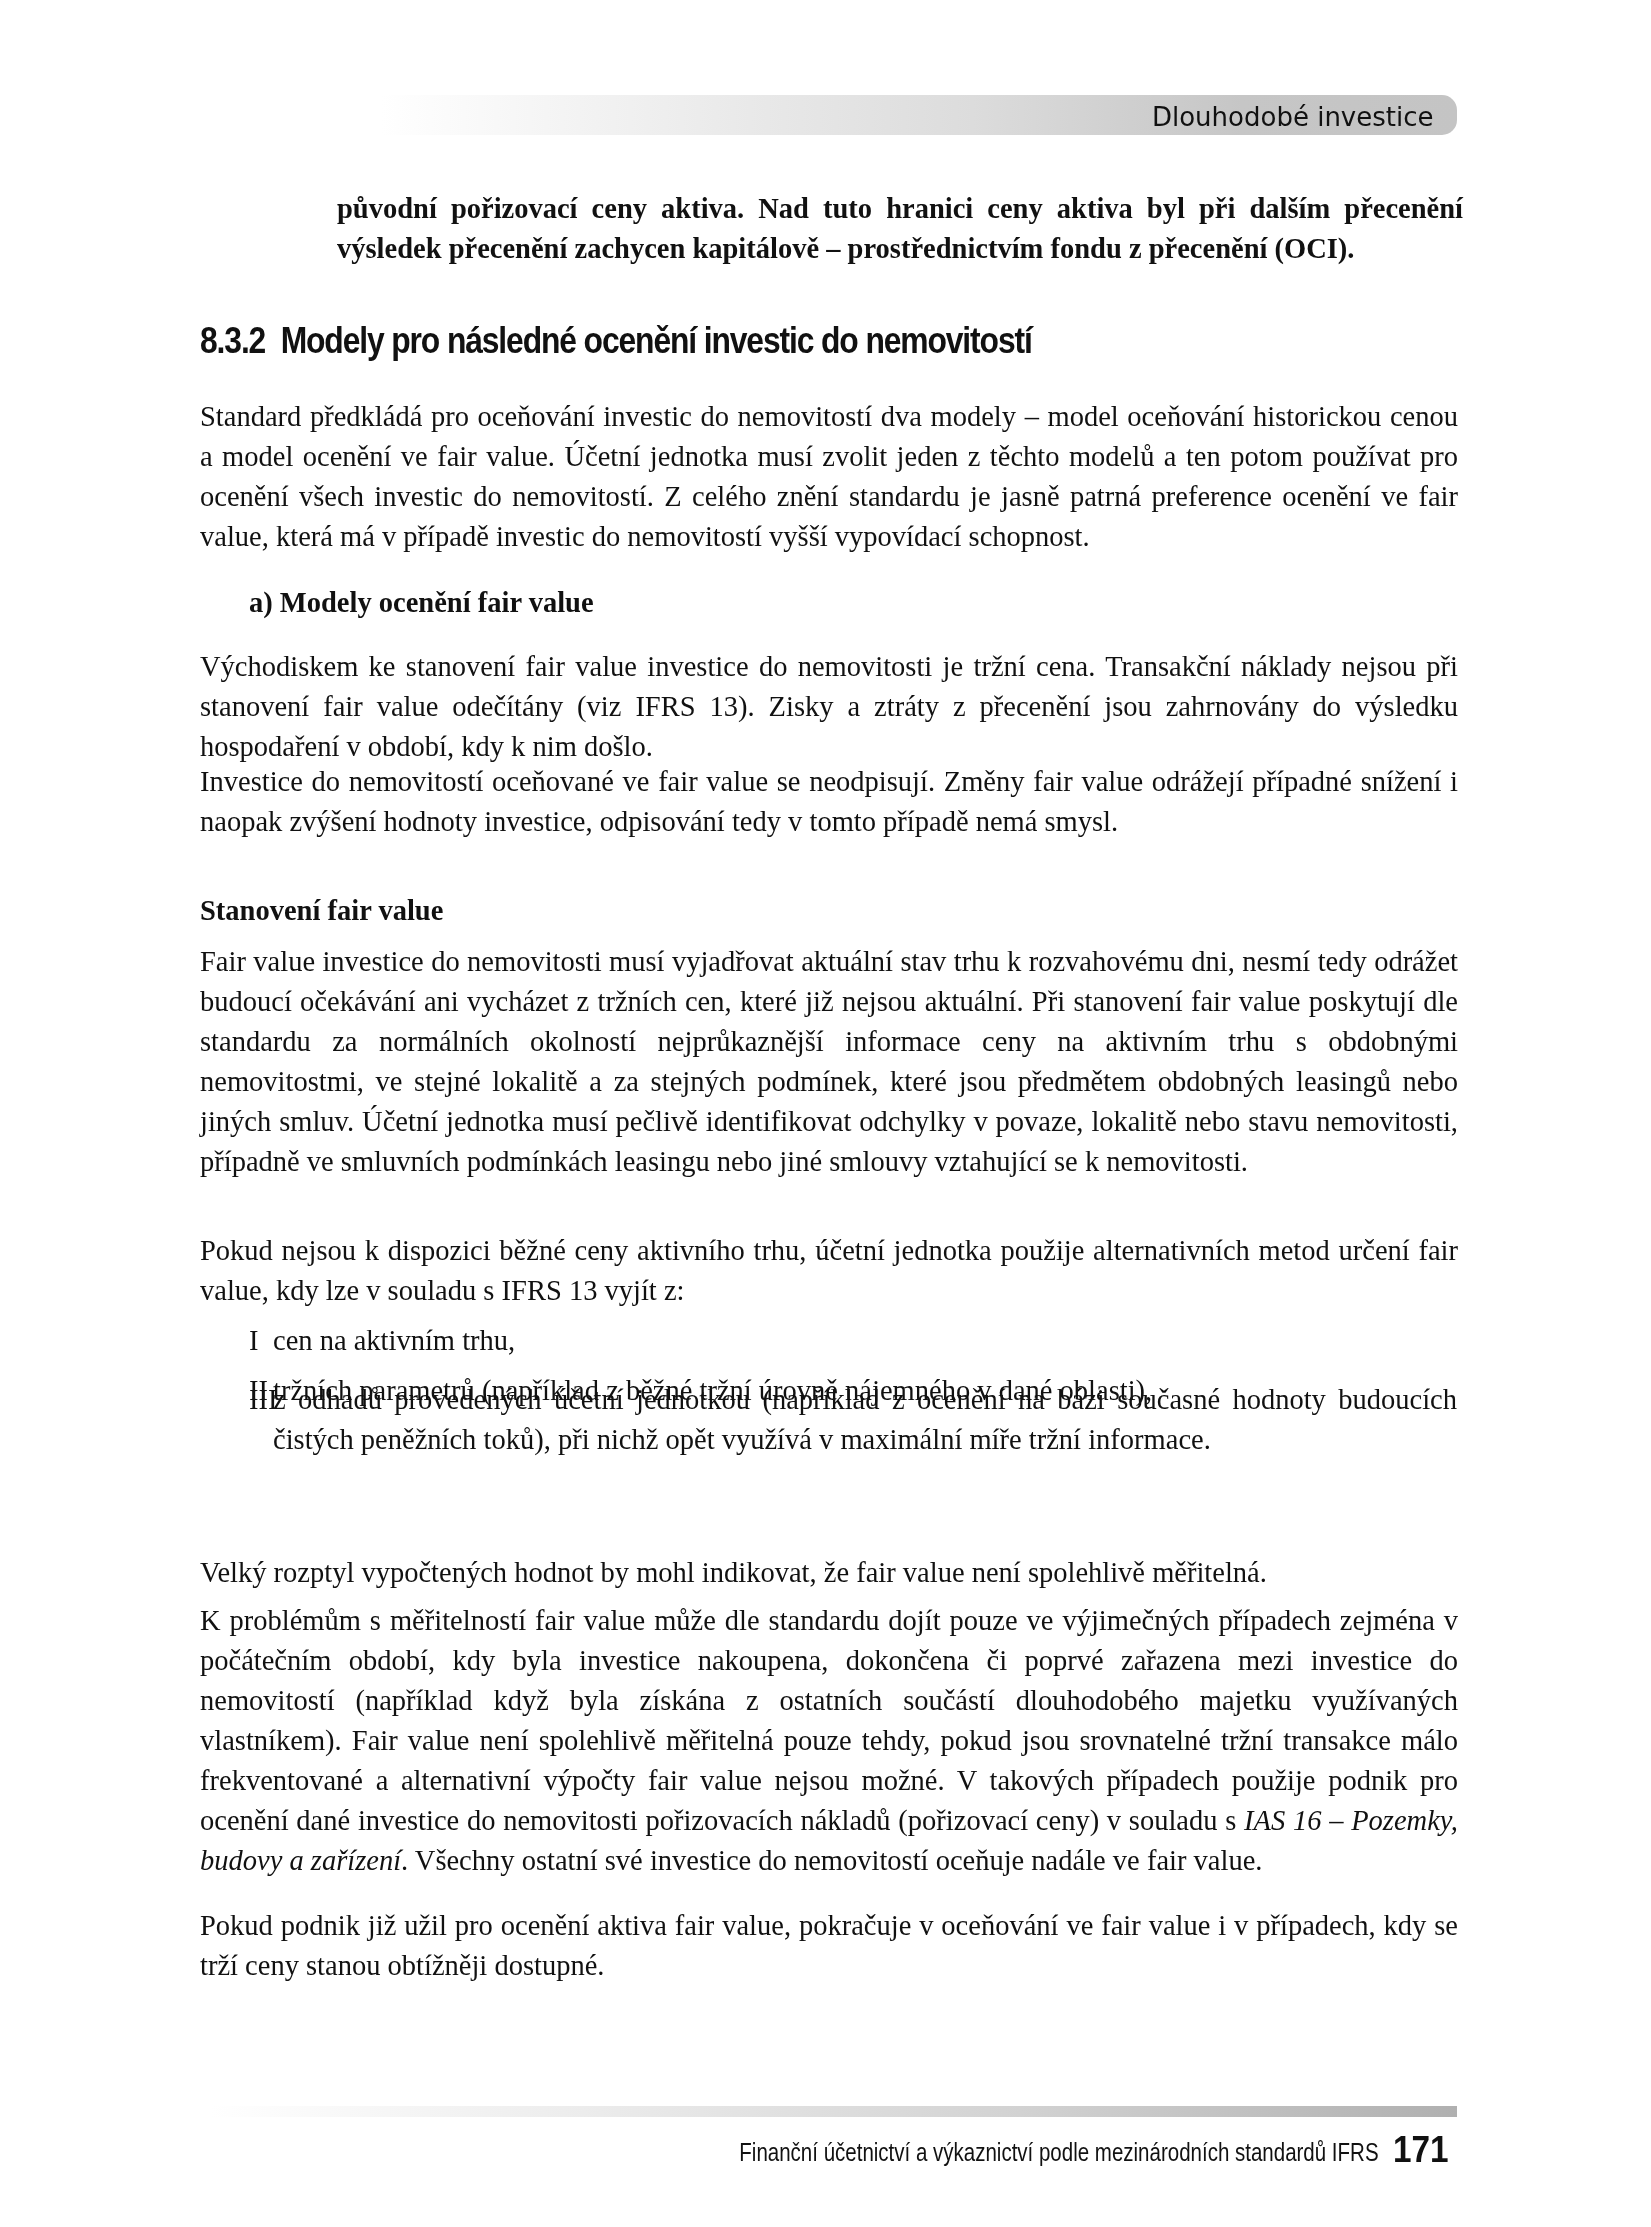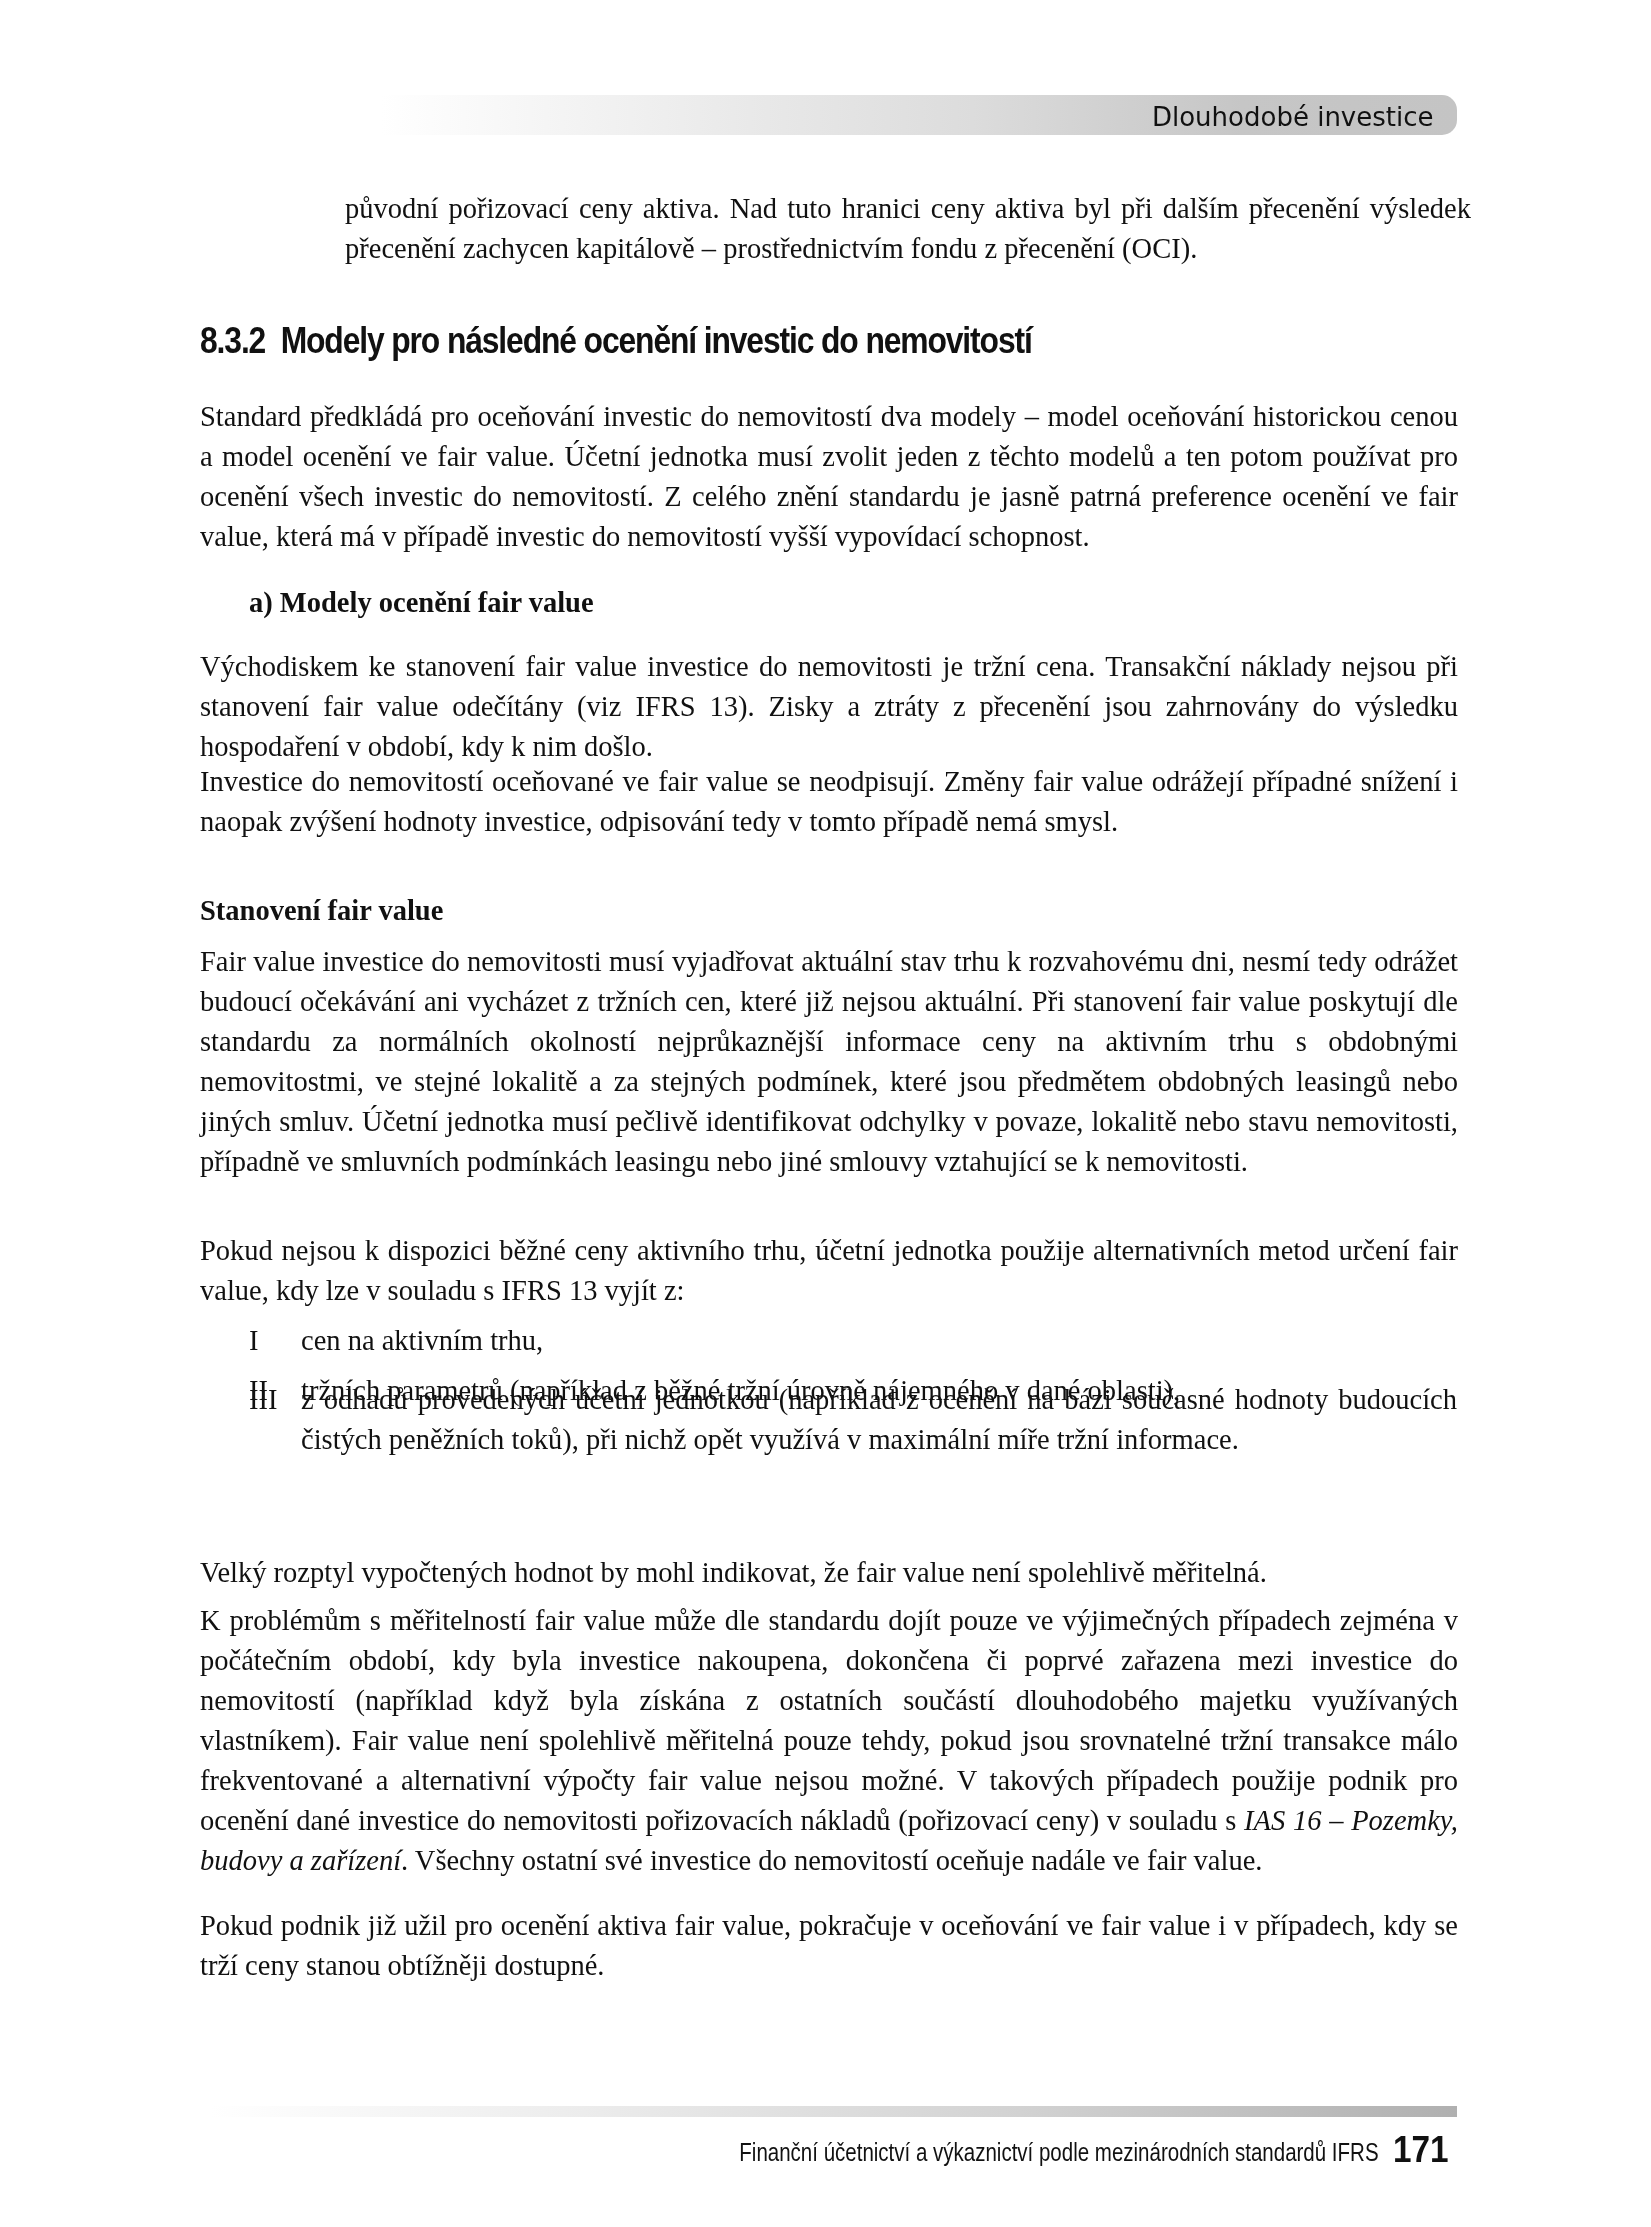--- a/index.html
+++ b/index.html
@@ -6,28 +6,28 @@
   body { width: 1652px; height: 2227px; position: relative; overflow: hidden;
          font-family: "Liberation Serif", "DejaVu Serif", serif; color: #111; }
   .header-bar { position: absolute; left: 381px; top: 95px; width: 1076px; height: 40px;
     background: linear-gradient(to right, #ffffff 0%, #f2f2f2 20%, #dcdcdc 55%, #c6c6c6 80%, #c4c4c4 100%);
     border-radius: 0 15px 15px 0; }
   .header-title { position: absolute; right: 23.5px; top: 6.7px; font-family: "DejaVu Sans", sans-serif;
     font-size: 26px; color: #111; letter-spacing: 0px; }
   .block { position: absolute; left: 200px; width: 1258px; font-size: 28.5px; line-height: 40px;
     text-align: justify; }
   .block p { margin: 0; }
-  .indent { left: 345px; width: 1126px; }
+  .indent { left: 337px; width: 1126px; font-weight: bold; }
   .heading { position: absolute; left: 200px; top: 320px; font-family: "Liberation Sans", sans-serif;
     font-weight: bold; font-size: 37px; letter-spacing: -1.3px; transform: scaleX(0.86);
     transform-origin: left center; white-space: nowrap; }
   .subhead { position: absolute; font-weight: bold; font-size: 28.5px; line-height: 40px; }
   .list-row { position: absolute; left: 249px; width: 1208px; font-size: 28.5px; line-height: 40px; }
   .list-num { position: absolute; left: 0; top: 0; }
-  .list-text { margin-left: 52px; text-align: justify; }
+  .list-text { margin-left: 24px; text-align: justify; }
   .footer-rule { position: absolute; left: 210px; top: 2106px; width: 1247px; height: 11px;
     background: linear-gradient(to right, #ffffff 0%, #ececec 30%, #d2d2d2 65%, #b0b0b0 100%); }
   .footer-text { position: absolute; right: 273px; top: 2138px; font-family: "Liberation Sans", sans-serif;
     font-size: 25px; transform: scaleX(0.82); transform-origin: right center; white-space: nowrap; color:#111; }
   .page-num { position: absolute; left: 1393px; top: 2129px; font-family: "Liberation Sans", sans-serif;
     font-weight: bold; font-size: 37px; transform: scaleX(0.9); transform-origin: left center; color:#111; }
   i { font-style: italic; }
 </style>
 </head>
 <body>

